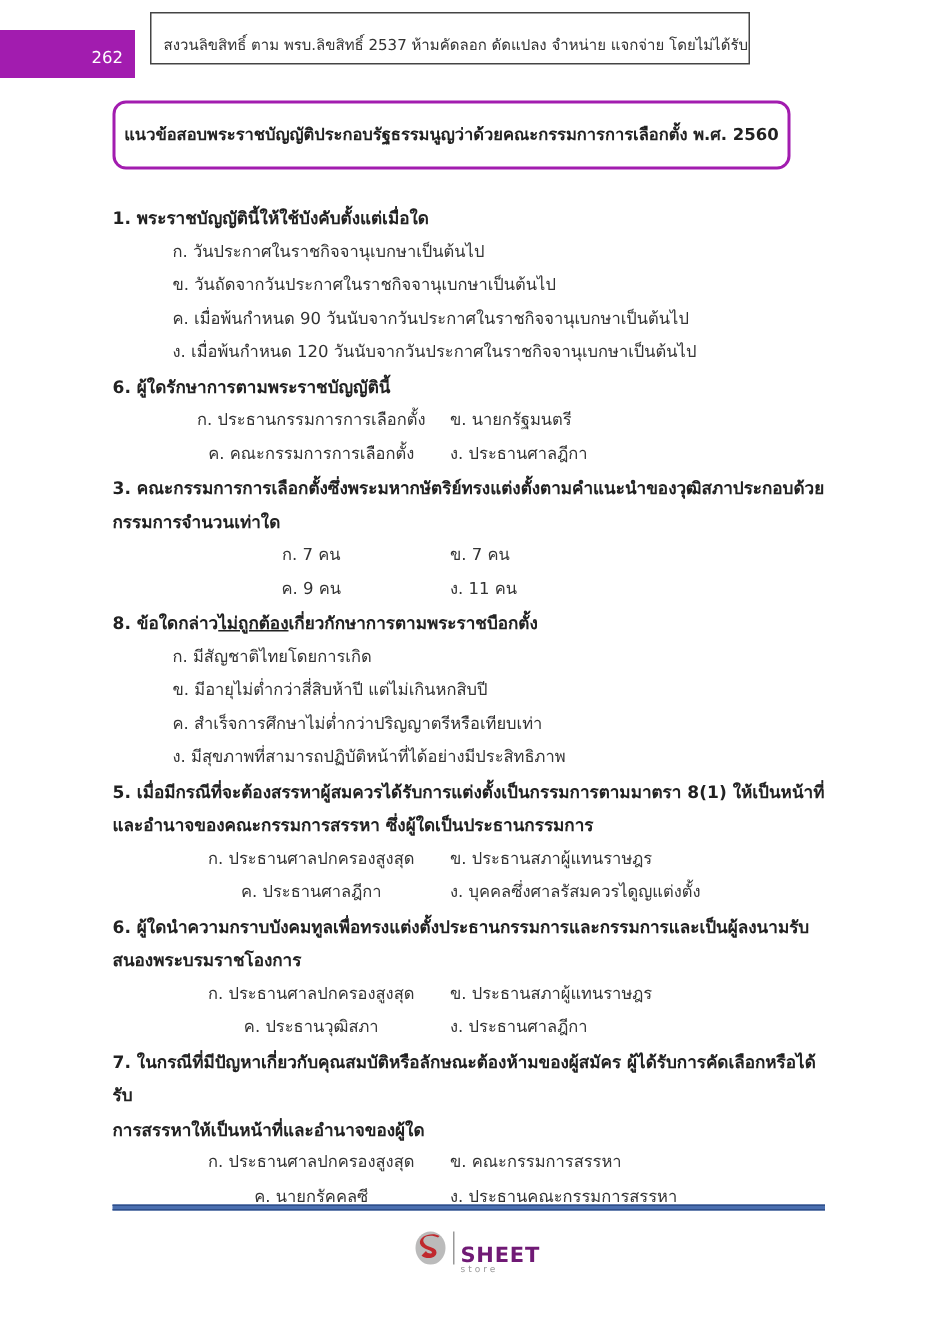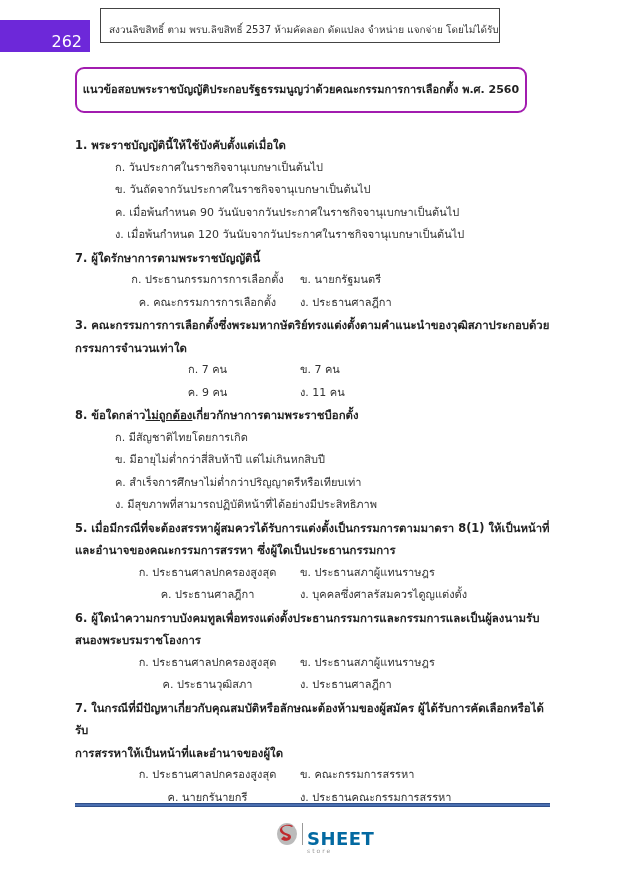--- a/index.html
+++ b/index.html
@@ -1,38 +1,38 @@
 <!DOCTYPE html>
 <html><head>
 <meta charset="utf-8">
 <style>
   html, body { margin:0; padding:0; background:#fff; }
   body { width:620px; height:878px; position:relative; overflow:hidden;
          font-family:"DejaVu Sans", "Liberation Sans", sans-serif; color:#222; }
-  .page-num { position:absolute; left:0; top:20px; width:90px; height:32px; background:#6d28d9;
-              color:#fff; font-size:16px; text-align:right; box-sizing:border-box; padding:12px 8px 0 0; }
+  .page-num { position:absolute; left:0; top:20px; width:90px; height:32px; background:#a21caf;
+              color:#fff; font-size:11px; text-align:right; box-sizing:border-box; padding:12px 8px 0 0; }
   .copyright { position:absolute; left:100px; top:8px; width:400px; height:35px; box-sizing:border-box;
                border:1px solid #444; font-size:10px; padding:13px 0 0 8px; white-space:nowrap; overflow:hidden; color:#333; }
   .title-box { position:absolute; left:75px; top:67px; width:452px; height:46px; box-sizing:border-box;
                border:2px solid #a21caf; border-radius:9px; font-size:11px; font-weight:bold;
                text-align:center; line-height:42px; white-space:nowrap; color:#222; }
   .content { position:absolute; left:75px; top:134px; width:480px; }
   .q { font-size:11.4px; font-weight:bold; line-height:22.5px; margin:0; }
   .opts { margin:0;text-align:center; }
   .opt-row { display:flex; font-size:11px; line-height:22.5px; padding-left:40px; color:#333; }
   .opt { white-space:nowrap; }
   .opt.half { width:185px; }
   u { text-decoration:underline; }
   .footer-line { position:absolute; left:75px; top:803px; width:475px; height:4px; background:#4a6fb0;
                  border-top:1px solid #2f4f8a; border-bottom:1px solid #2f4f8a; box-sizing:border-box; }
   .logo { position:absolute; left:276px; top:814px; display:flex; align-items:center; }
   .logo-mark { width:22px; height:24px; position:relative; }
   .logo-sep { width:1px; height:22px; background:#999; margin:0 4px; }
   .logo-text { display:flex; flex-direction:column; line-height:1; }
-  .logo-big { font-size:18px; font-weight:bold; color:#0369a1; letter-spacing:0.5px;margin-top:16px; }
+  .logo-big { font-size:14px; font-weight:bold; color:#701a75; letter-spacing:0.5px;margin-top:16px; }
   .logo-small { font-size:6px; color:#999; letter-spacing:2px; }
 </style>
 </head>
 <body>
 
 <div class="page-num">262</div>
 <div class="copyright">สงวนลิขสิทธิ์ ตาม พรบ.ลิขสิทธิ์ 2537 ห้ามคัดลอก ดัดแปลง จำหน่าย แจกจ่าย โดยไม่ได้รับอนุญาต</div>
 <div class="title-box">แนวข้อสอบพระราชบัญญัติประกอบรัฐธรรมนูญว่าด้วยคณะกรรมการการเลือกตั้ง พ.ศ. 2560</div>
 
 <div class="content">
@@ -49,21 +49,21 @@
       <div class="opt-row">
           <span class="opt">ค. เมื่อพ้นกำหนด 90 วันนับจากวันประกาศในราชกิจจานุเบกษาเป็นต้นไป</span>
         </div>
       <div class="opt-row">
           <span class="opt">ง. เมื่อพ้นกำหนด 120 วันนับจากวันประกาศในราชกิจจานุเบกษาเป็นต้นไป</span>
         </div>
     </div>
   </div>
 
   <div>
-    <p class="q">7. ผู้ใดรักษาการตามพระราชบัญญัตินี้</p>
+    <p class="q">6. ผู้ใดรักษาการตามพระราชบัญญัตินี้</p>
     <div class="opts">
       <div class="opt-row">
         <span class="opt half">ก. ประธานกรรมการการเลือกตั้ง</span>
         <span class="opt">ข. นายกรัฐมนตรี</span>
       </div>
       <div class="opt-row">
         <span class="opt half">ค. คณะกรรมการการเลือกตั้ง</span>
         <span class="opt">ง. ประธานศาลฎีกา</span>
       </div>
     </div>
@@ -134,21 +134,21 @@
 
   <div>
     <p class="q">7. ในกรณีที่มีปัญหาเกี่ยวกับคุณสมบัติหรือลักษณะต้องห้ามของผู้สมัคร ผู้ได้รับการคัดเลือกหรือได้รับ</p>
     <p class="q">การสรรหาให้เป็นหน้าที่และอำนาจของผู้ใด</p>
     <div class="opts">
       <div class="opt-row">
         <span class="opt half">ก. ประธานศาลปกครองสูงสุด</span>
         <span class="opt">ข. คณะกรรมการสรรหา</span>
       </div>
       <div class="opt-row">
-        <span class="opt half">ค. นายกรันายกรี</span>
+        <span class="opt half">ค. นายกรัคคลซี</span>
         <span class="opt">ง. ประธานคณะกรรมการสรรหา</span>
       </div>
     </div>
   </div>
 
 </div>
 
 <div class="footer-line"></div>
 
 <div class="logo">

